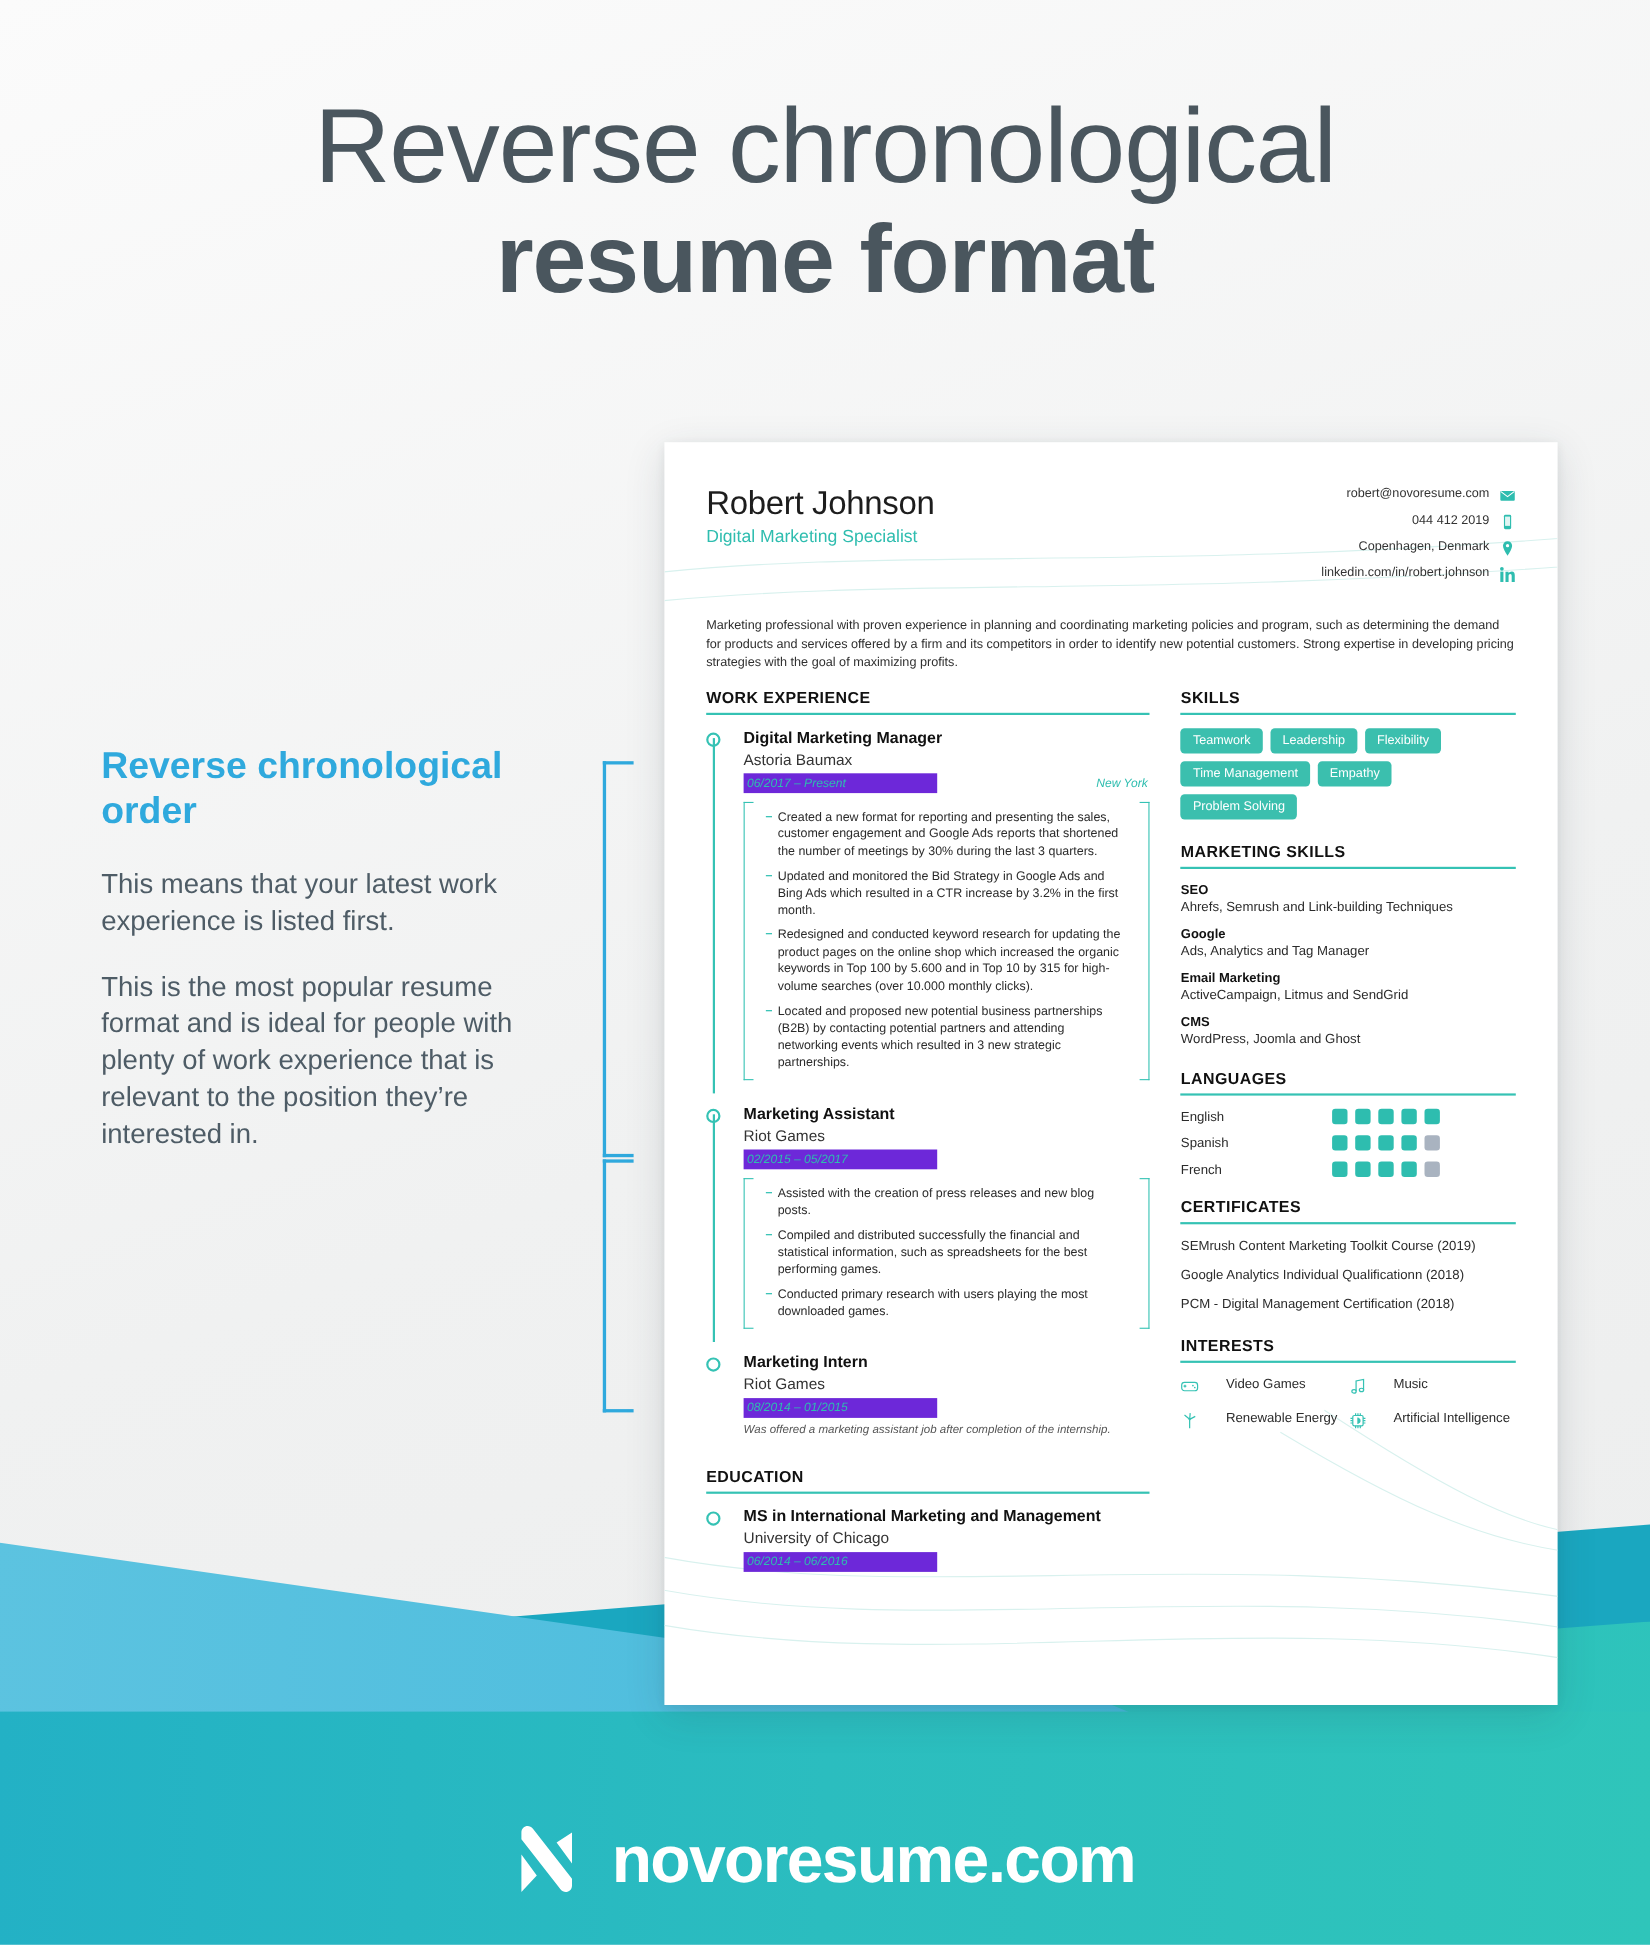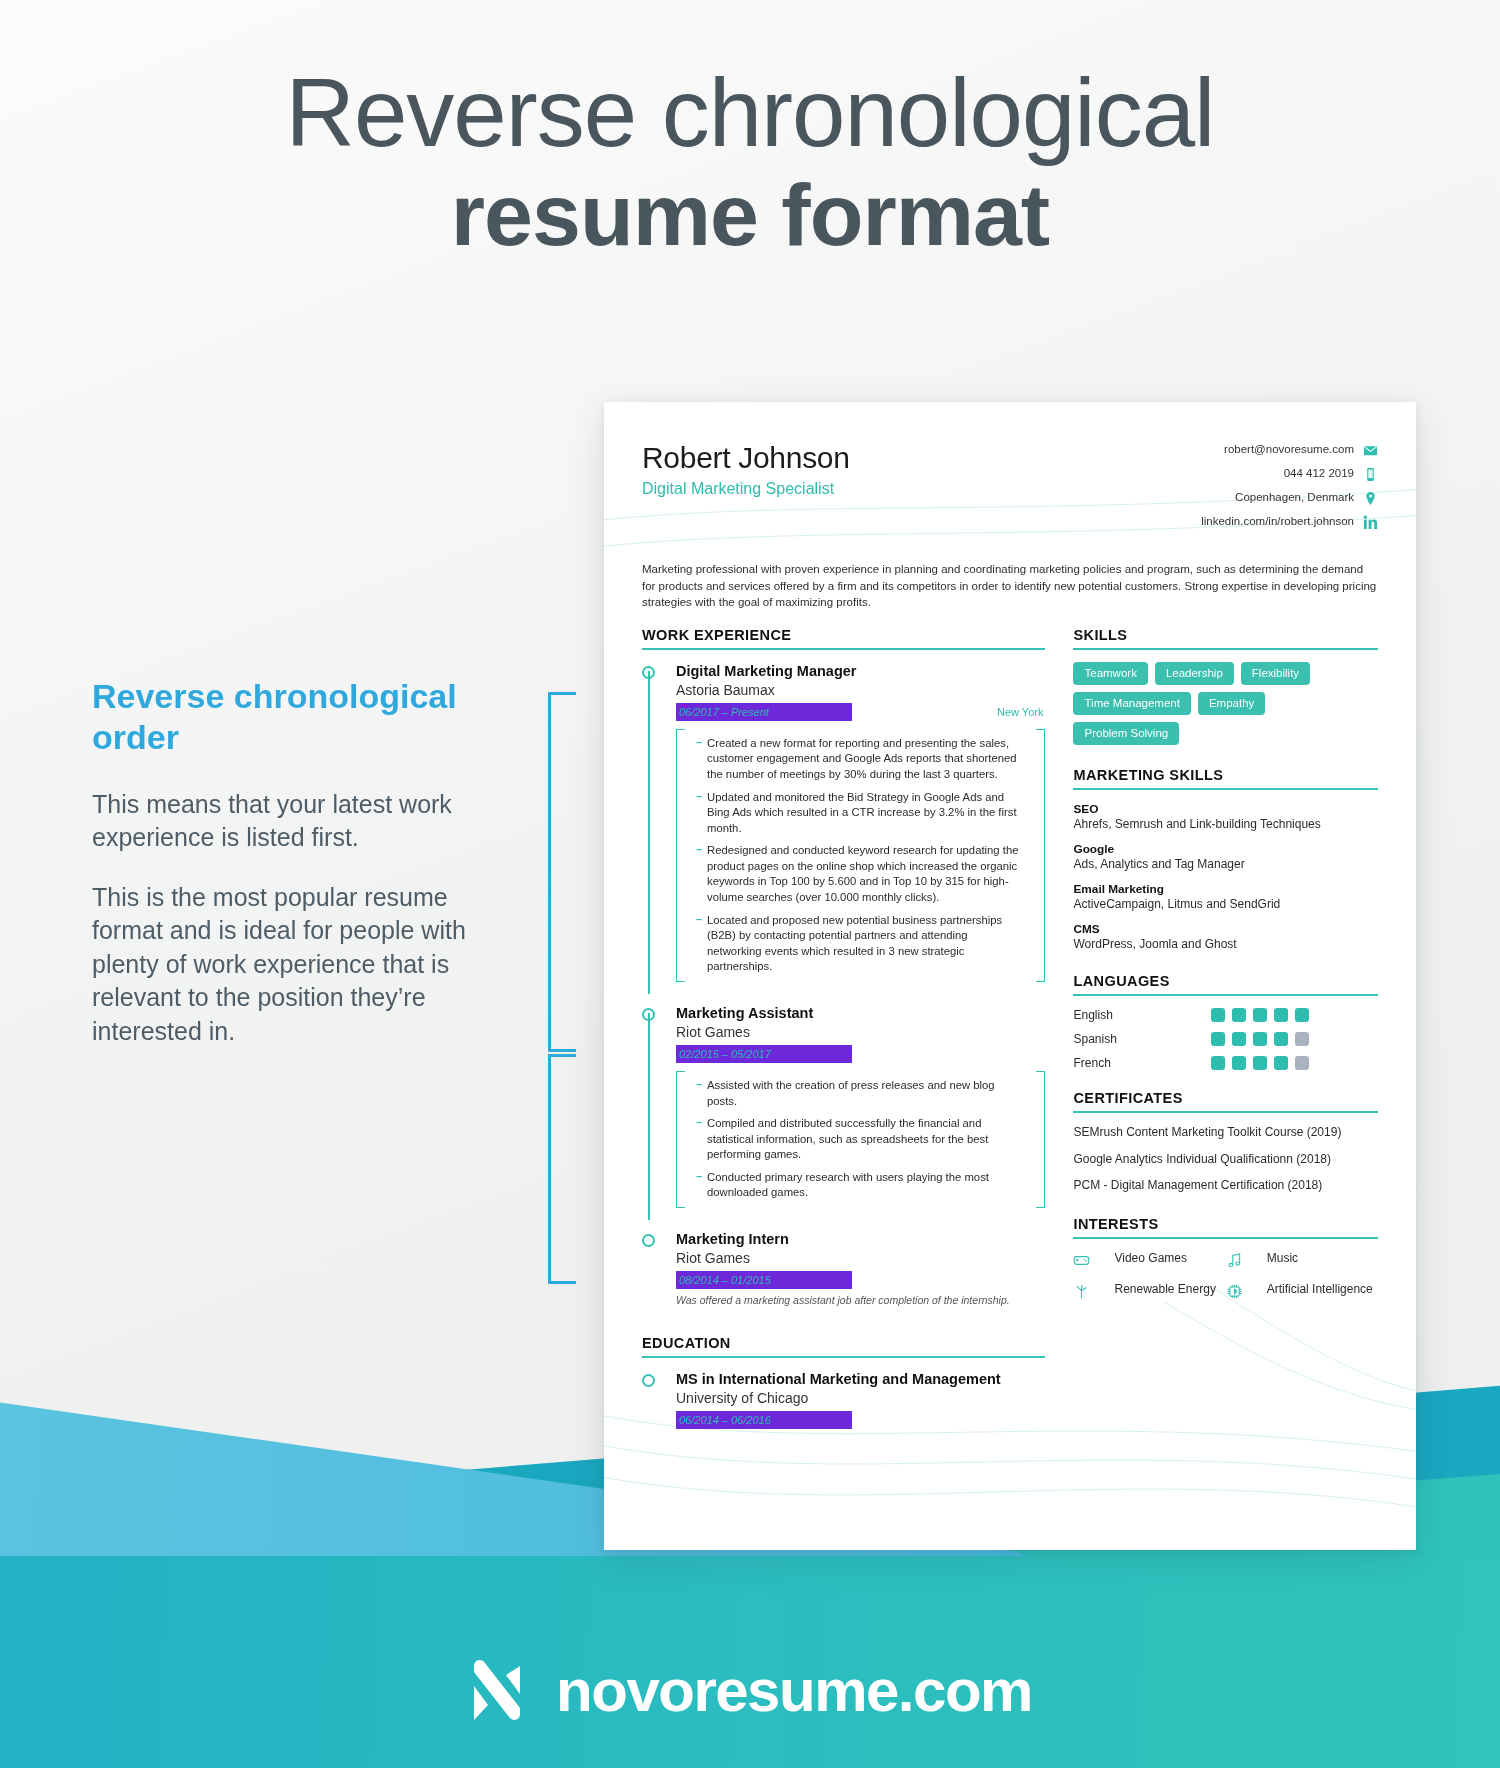--- a/index.html
+++ b/index.html
@@ -34,21 +34,21 @@
   .band-footer{
     position:absolute; left:0; bottom:0; width:1500px; height:212px;
     background: linear-gradient(92deg,#23b1c5 0%, #2bbdbf 50%, #2fc5ba 100%);
   }
 
   
   .headline{
     position:absolute; top:62px; left:0; width:1500px;
     text-align:center; color:#4a565e; line-height:1.06;
   }
-  .headline .l1{ display:block; font-size:96px; font-weight:300; letter-spacing:-1px; }
+  .headline .l1{ display:block; font-size:96px; font-weight:300; letter-spacing:-1px;margin-top:20px; }
   .headline .l2{ display:block; font-size:88px; font-weight:700; letter-spacing:-1px; margin-top:4px;}
 
   
   .explain{ position:absolute; left:92px; top:676px; width:400px; }
   .explain h2{
     color:#2fa9dd; font-size:34px; font-weight:700; line-height:1.2;
     margin-bottom:30px;
   }
   .explain p{
     color:#4e5c66; font-size:25px; line-height:1.34; font-weight:300;
@@ -106,21 +106,21 @@
     position:absolute; left:0; top:4px; width:13px; height:13px;
     border:2.2px solid #35c2b4; border-radius:50%; background:#fff;
   }
   .e-role{ font-size:14.5px; font-weight:700; color:#111; line-height:1.25; }
   .e-org{ font-size:14px; color:#333; margin-top:2px; font-weight:400;}
   .e-meta{ display:flex; justify-content:space-between; align-items:center; margin-top:5px; }
   .e-date{
     font-size:11px; color:#2ebdaf; font-style:italic; background:#6d28d9;
     padding:3px 7px 3px 3px; display:inline-block; min-width:176px;
   }
-  .e-loc{ font-size:11px; color:#2ebdaf; padding-right:2px;}
+  .e-loc{ font-size:11px; color:#2ebdaf; font-style:italic; padding-right:2px;}
   .e-note{ font-size:10.5px; color:#555; font-style:italic; line-height:1.35; margin-top:4px;}
 
   .bul-wrap{ position:relative; margin-top:8px; padding:7px 10px 7px 0; }
   .br-l{ position:absolute; left:0; top:0; bottom:0; width:9px;
          border:1.6px solid #35c2b4; border-right:none; }
   .br-r{ position:absolute; right:0; top:0; bottom:0; width:9px;
          border:1.6px solid #35c2b4; border-left:none; }
   ul.bullets{ list-style:none; margin:0; padding:0 14px 0 20px; }
   ul.bullets li{
     position:relative; font-size:11.3px; line-height:1.38; color:#2b2b2b;

